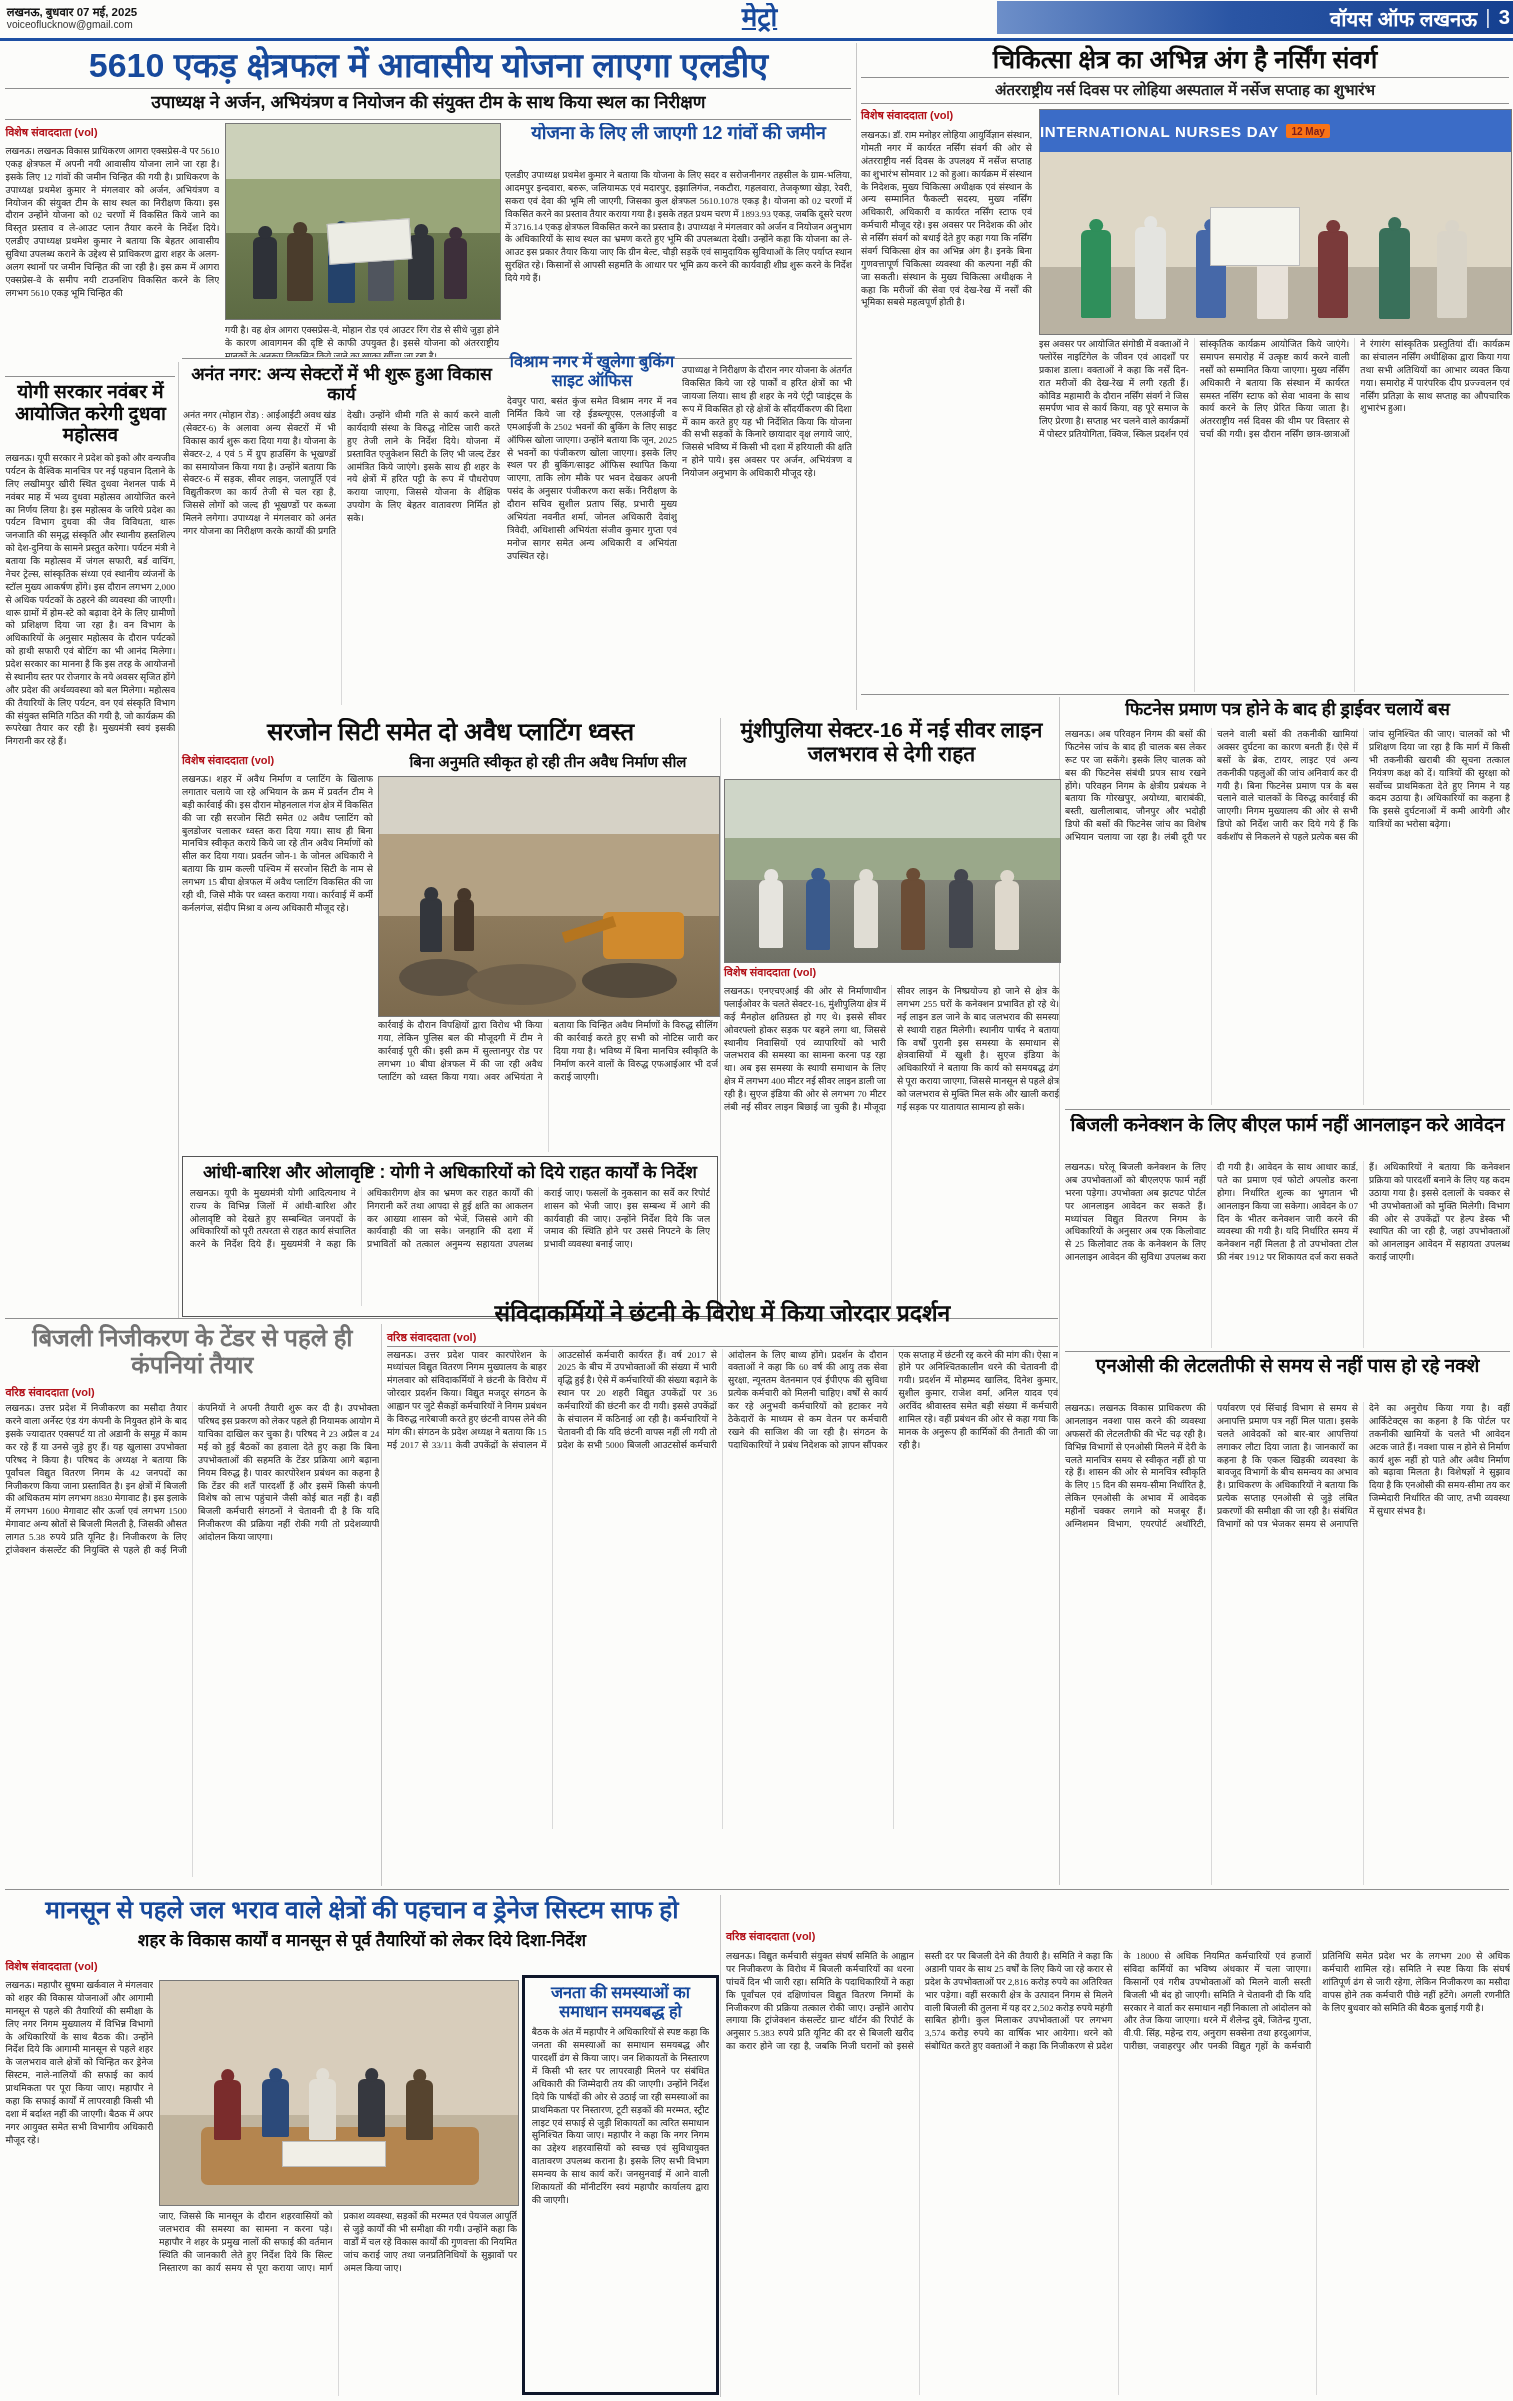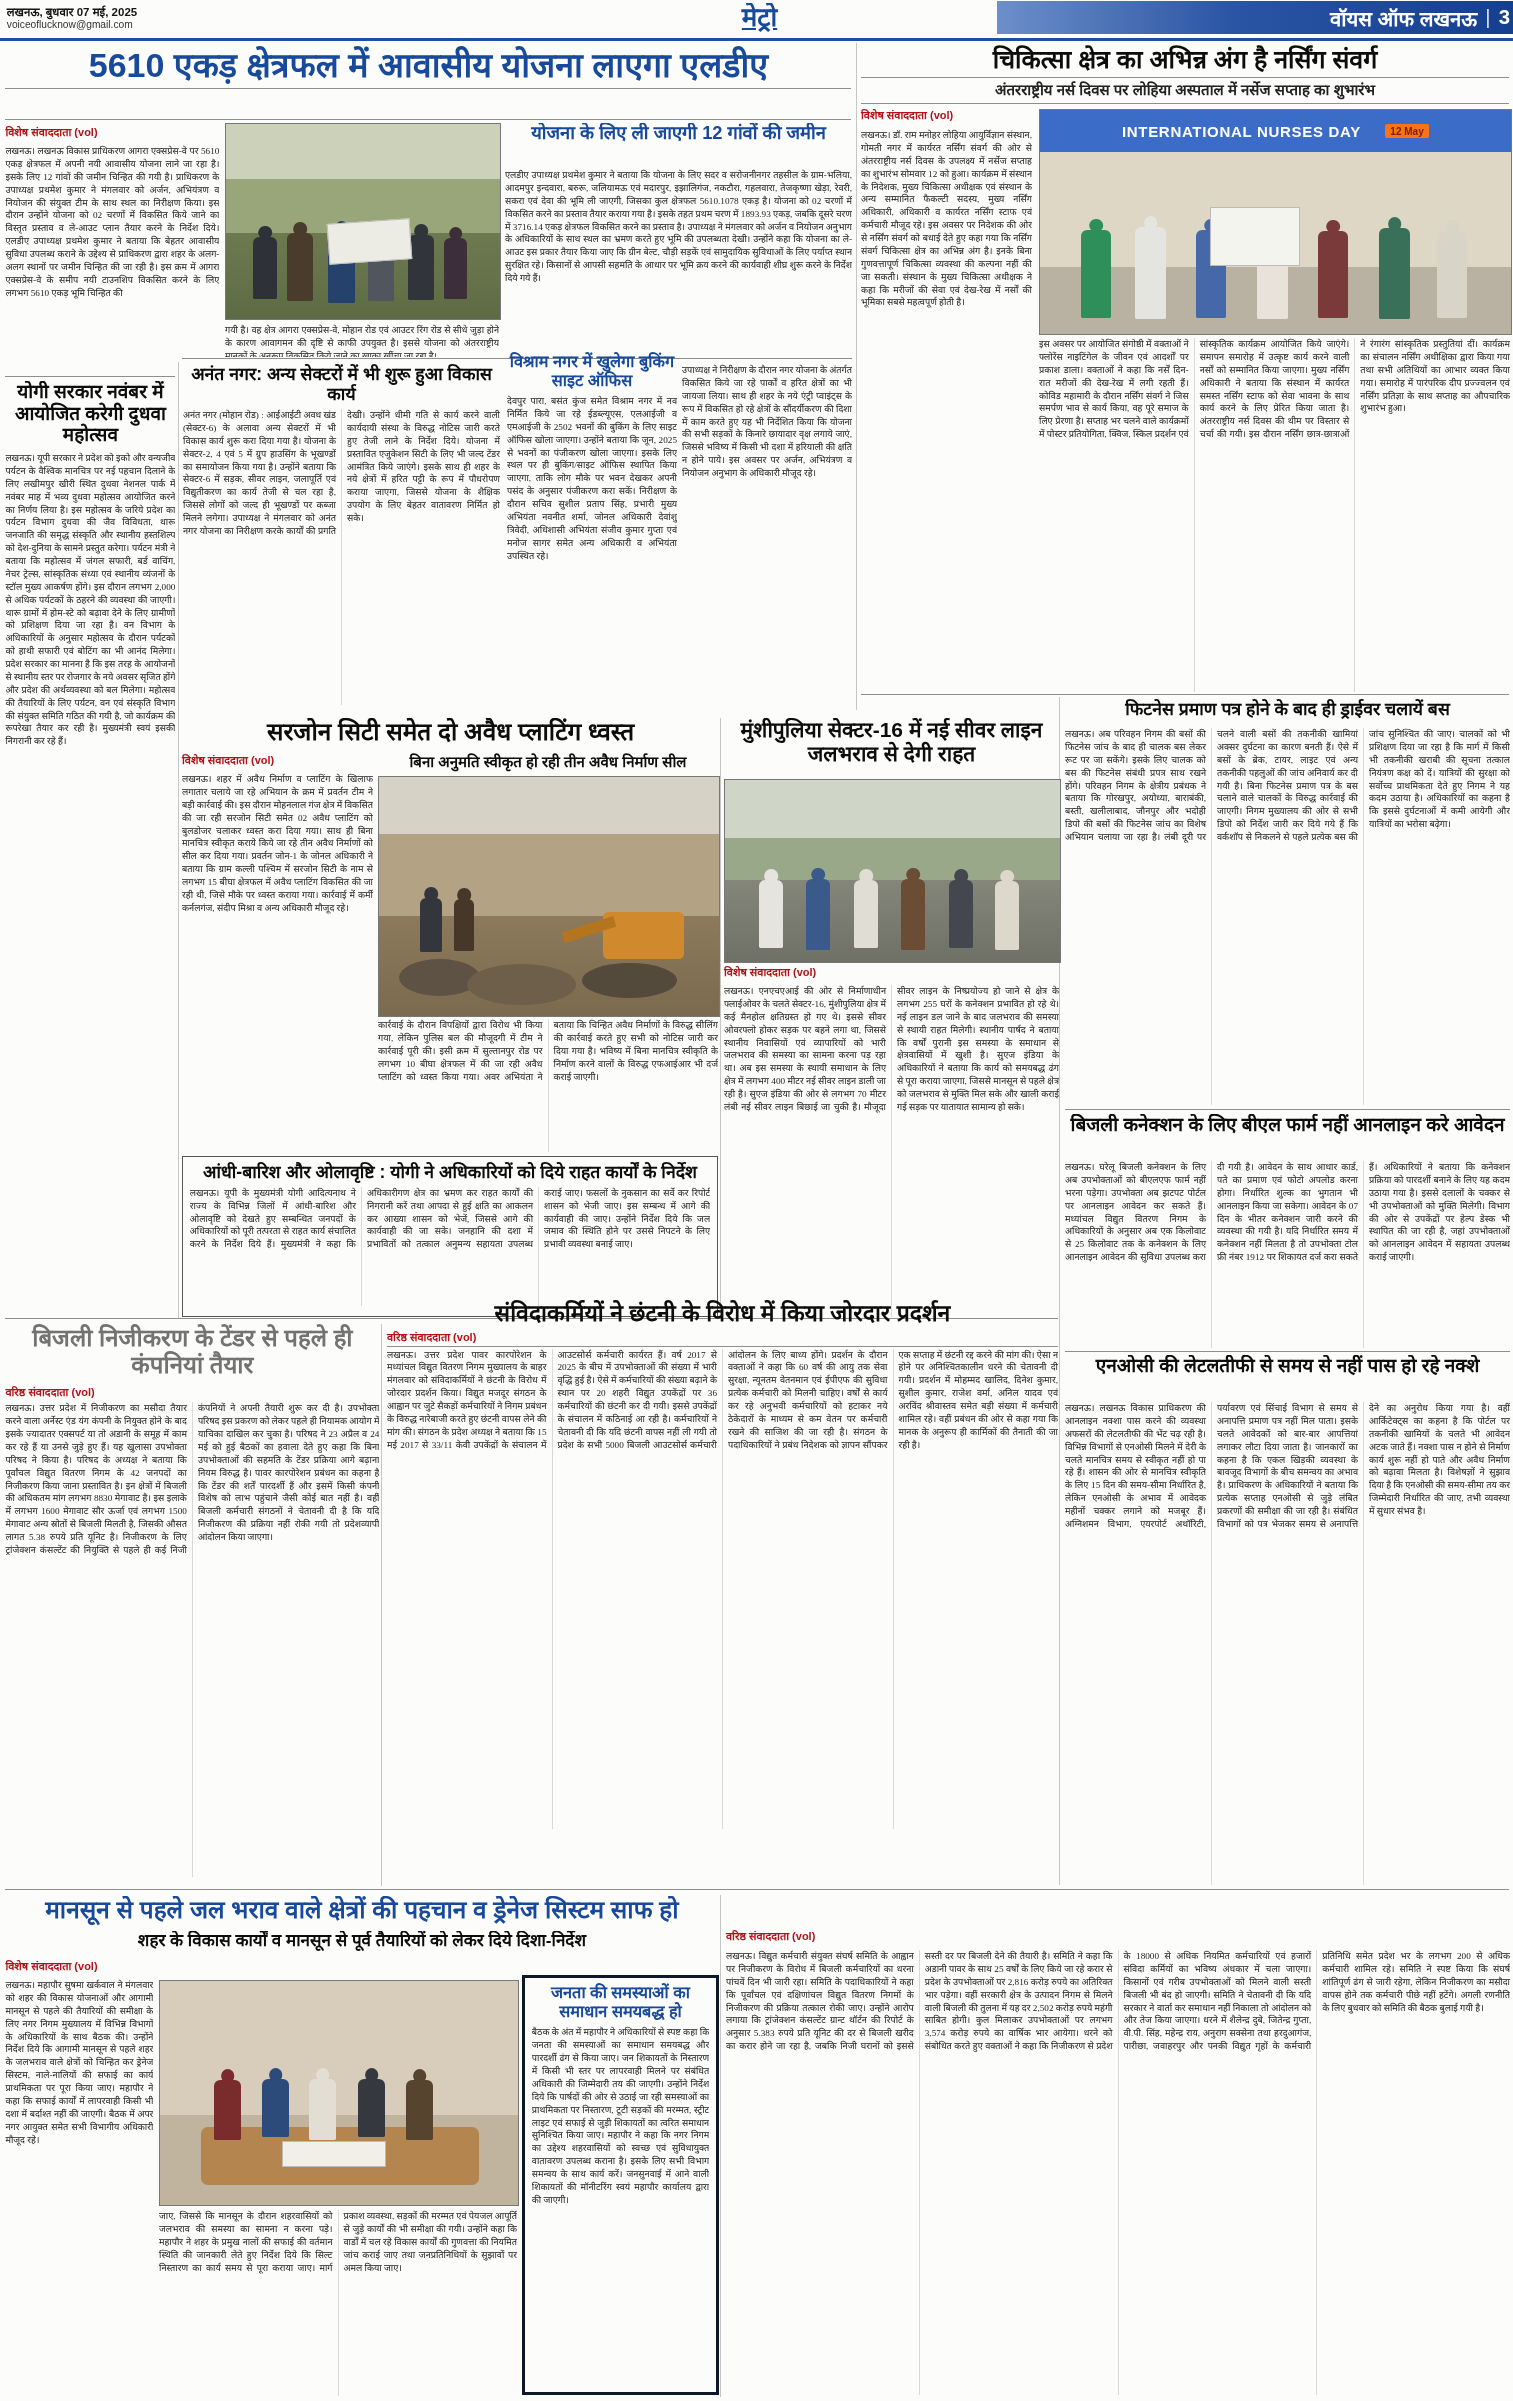--- a/index.html
+++ b/index.html
@@ -16,21 +16,21 @@
   .rule{background:#8f8f8f;}
   .vrule{background:#c6c6c6;}
   .photo{overflow:hidden;border:0.7px solid #777;}
   .fig{position:absolute;border-radius:6.1px 6.1px 1.4px 1.4px;}
   .fig::before{content:"";position:absolute;left:50%;top:-11px;transform:translateX(-50%);
                width:13.6px;height:13.6px;border-radius:50%;background:inherit;}
   .mapsheet{position:absolute;background:#ecece4;border:0.7px solid #bbb;}
   .blob{position:absolute;border-radius:50%;}
   .banner{position:absolute;left:0;top:0;right:0;height:42px;background:#3b6cc7;color:#fff;
           font-family:"Liberation Sans",sans-serif;font-weight:bold;display:flex;align-items:center;
-          justify-content:center;gap:24px;letter-spacing:0.7px;}
+          gap:7px;letter-spacing:0.7px;}
   .banner .date{background:#f97316;color:#7a1d1d;font-size:10px;padding:1.4px 5.4px;border-radius:2px;letter-spacing:0;}
   .mast-right{background:linear-gradient(90deg,#6d8fc9 0%,#2a55a4 45%,#143f8f 100%);color:#fff;
               font-family:"Liberation Sans",sans-serif;font-weight:bold;display:flex;align-items:center;
               justify-content:flex-end;padding-right:11px;gap:8.1px;}
   .boxed{border:1.4px solid #555;}
   .jbox{border:3px solid #0f172a;padding:5.4px 6.8px;box-sizing:border-box;}
 </style>
 </head>
 <body>
 
@@ -41,20 +41,21 @@
   <div class="abs hl blue" style="left:644px;top:2.7px;width:231px;font-size:26px;text-decoration:underline;">मेट्रो</div>
   <div class="abs mast-right" style="left:997px;top:1.4px;width:513px;height:33px;font-size:20.3px;">
     <span>वॉयस ऑफ लखनऊ</span>
     <span style="font-weight:normal;opacity:.85;">|</span>
     <span>3</span>
   </div>
   <div class="abs" style="left:0;top:38px;width:1514px;height:2.7px;background:#1d4fa3;"></div>
 
   <div class="abs hl blue" style="left:5.4px;top:46px;width:846px;height:41px;font-size:34px;">5610 एकड़ क्षेत्रफल में आवासीय योजना लाएगा एलडीए</div>
   <div class="abs rule" style="left:5.4px;top:88px;width:846px;height:1.4px;"></div>
+  <div class="abs hl" style="left:5.4px;top:92px;width:846px;height:24.4px;font-size:17.6px;color:#111;">उपाध्यक्ष ने अर्जन, अभियंत्रण व नियोजन की संयुक्त टीम के साथ किया स्थल का निरीक्षण</div>
   <div class="abs rule" style="left:5.4px;top:119px;width:846px;height:0.7px;"></div>
   <div class="abs byline" style="left:5.4px;top:126px;width:203px;">विशेष संवाददाता (vol)</div>
   <div class="abs bodytxt" style="left:5.4px;top:145px;width:214px;height:210px;">लखनऊ। लखनऊ विकास प्राधिकरण आगरा एक्सप्रेस-वे पर 5610 एकड़ क्षेत्रफल में अपनी नयी आवासीय योजना लाने जा रहा है। इसके लिए 12 गांवों की जमीन चिन्हित की गयी है। प्राधिकरण के उपाध्यक्ष प्रथमेश कुमार ने मंगलवार को अर्जन, अभियंत्रण व नियोजन की संयुक्त टीम के साथ स्थल का निरीक्षण किया। इस दौरान उन्होंने योजना को 02 चरणों में विकसित किये जाने का विस्तृत प्रस्ताव व ले-आउट प्लान तैयार करने के निर्देश दिये। एलडीए उपाध्यक्ष प्रथमेश कुमार ने बताया कि बेहतर आवासीय सुविधा उपलब्ध कराने के उद्देश्य से प्राधिकरण द्वारा शहर के अलग-अलग स्थानों पर जमीन चिन्हित की जा रही है। इस क्रम में आगरा एक्सप्रेस-वे के समीप नयी टाउनशिप विकसित करने के लिए लगभग 5610 एकड़ भूमि चिन्हित की</div>
 
   <div class="abs photo" style="left:225px;top:123px;width:274px;height:195px;background:linear-gradient(#ccd1ba 0%,#ccd1ba 28%,#99a679 28%,#99a679 56%,#6d7a50 56%,#5d6b44 100%);">
     <div class="fig" style="left:27px;bottom:20.3px;width:24.4px;height:62px;background:#2e3138;"></div>
     <div class="fig" style="left:61px;bottom:17.6px;width:26px;height:68px;background:#4a3c2c;"></div>
     <div class="fig" style="left:102px;bottom:16.3px;width:27px;height:71px;background:#24426b;"></div>
     <div class="fig" style="left:142px;bottom:17.6px;width:26px;height:68px;background:#50555e;"></div>
     <div class="fig" style="left:182px;bottom:19px;width:26px;height:65px;background:#31343a;"></div>

